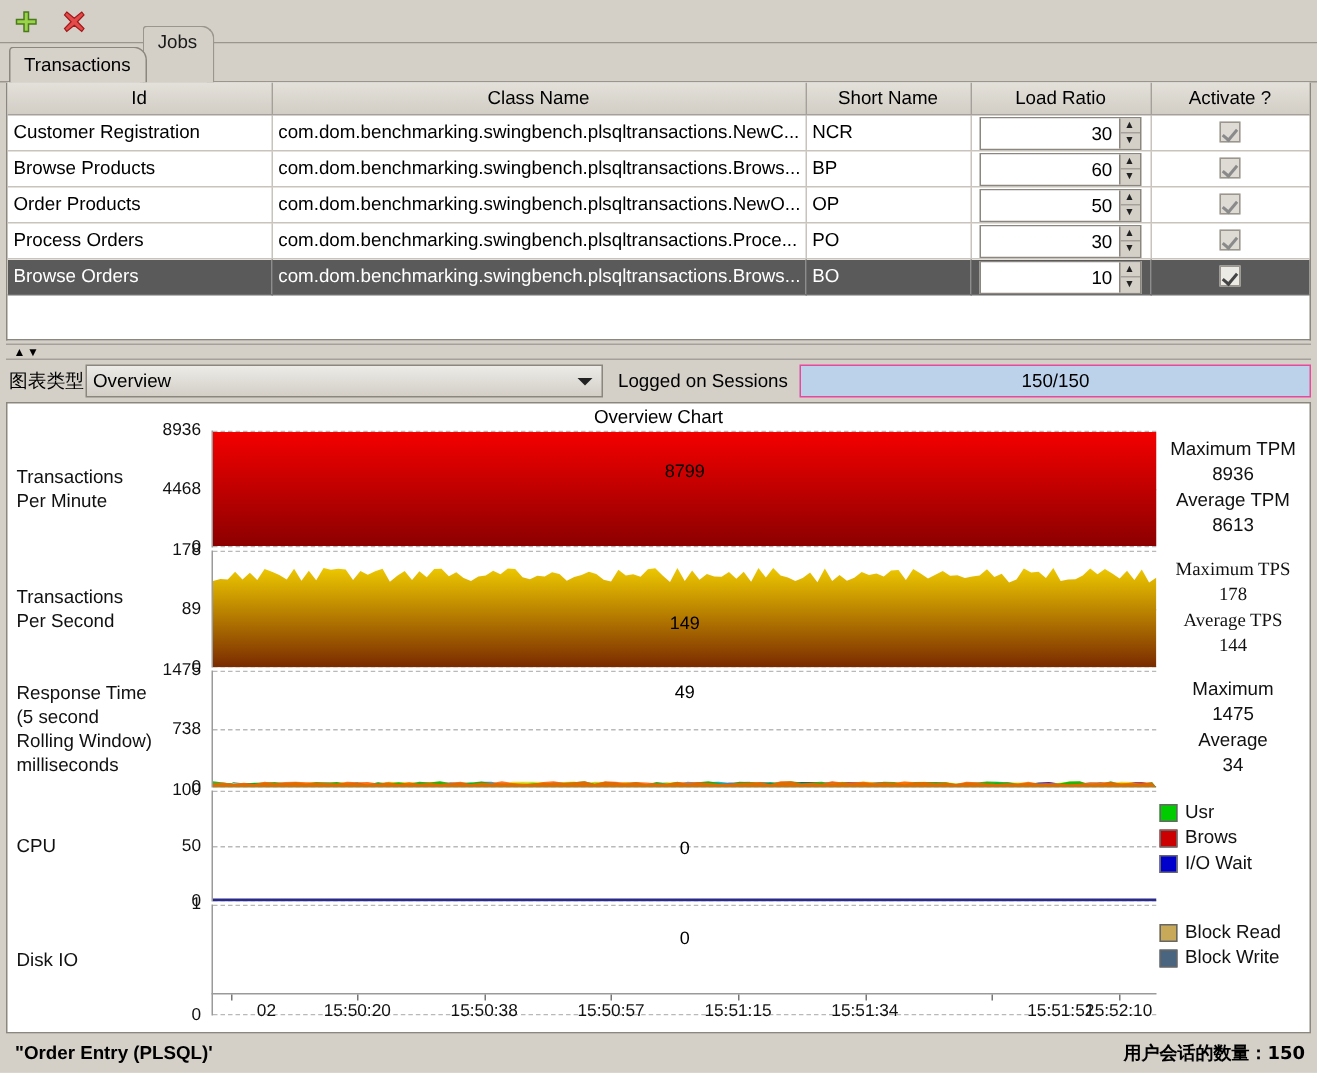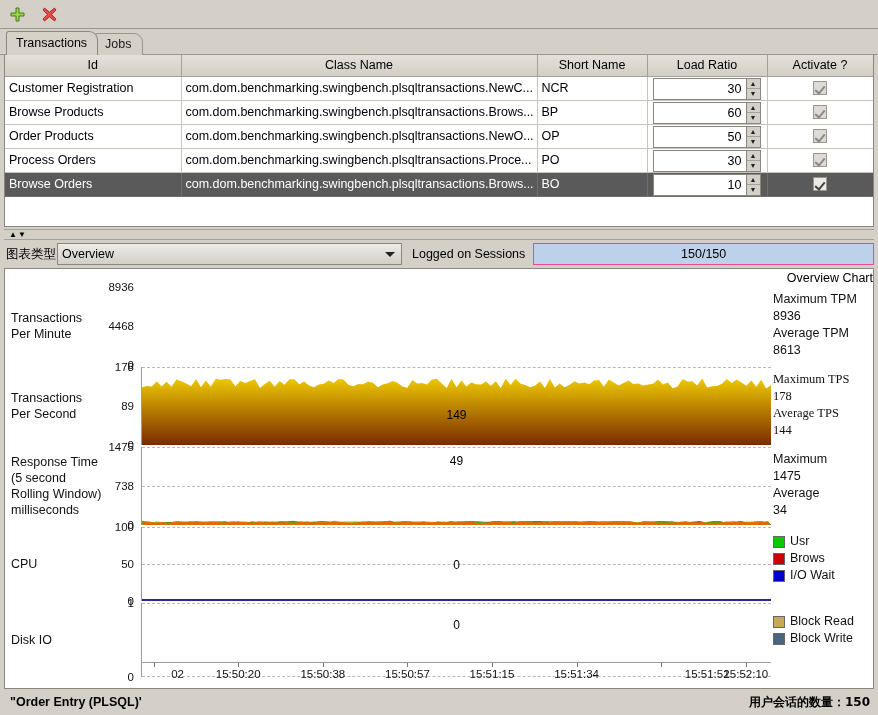--- a/index.html
+++ b/index.html
@@ -49,21 +49,21 @@
   }
   .tabstrip::after {
     content: "";
     position: absolute;
     left: 0; right: 0; bottom: 0;
     height: 1px;
     background: #9a968e;
   }
   .tab {
     position: relative;
-    height: 22px;
+    height: 38px;
     line-height: 21px;
     padding: 0 10px 0 9px;
     font-size: 12.5px;
     background: #d4d0c8;
     border: 1px solid #9a968e;
     border-bottom: none;
     border-top-left-radius: 3px;
     border-top-right-radius: 9px;
     margin-right: -3px;
     z-index: 1;
@@ -256,21 +256,21 @@
     flex: 1 1 auto;
     margin: 2px 4px 0 4px;
     background: #fff;
     border: 1px solid #8b877f;
     position: relative;
     overflow: hidden;
   }
   .chart-title {
     position: absolute;
     top: 2px; left: 0; right: 0;
-    text-align: right;
+    text-align: center;
     font-size: 12.5px;
     color: #000;
   }
 
   .panels {
     position: absolute;
     left: 0; top: 18px; right: 0; bottom: 0;
   }
   .panel {
     position: absolute;
@@ -325,21 +325,21 @@
     position: absolute;
     left: -4px;
     width: 4px;
     border-top: 1px solid #777;
   }
 
   .stats {
     position: absolute;
     right: 2px;
     width: 98px;
-    text-align: left;
+    text-align: center;
     font-size: 12.5px;
     line-height: 17px;
     color: #111;
   }
 
   .legend {
     position: absolute;
     right: 2px;
     width: 98px;
     font-size: 12.5px;
@@ -544,20 +544,32 @@
         <div class="panel" style="top: 0px; height: 78px;">
           <div class="panel-label" style="top: 23px;">
             <div>Transactions</div>
             <div>Per Minute</div>
           </div>
           <div class="axis-ticks">
             <span style="top: 0px;">8936</span>
             <span style="top: 39px;">4468</span>
             <span style="top: 78px;">0</span>
           </div>
+          <div class="plot">
+            <div class="gridline" style="top: 0px;"></div>
+            <div class="tickmark" style="top: 0px; width: 4px;"></div>
+            <div class="gridline" style="top: 39px;"></div>
+            <div class="tickmark" style="top: 39px; width: 4px;"></div>
+            <div class="gridline" style="top: 77px;"></div>
+            <div class="tickmark" style="top: 77px; width: 4px;"></div>
+            <div style="position: absolute; inset: 0px;">
+              <div style="position:absolute;left:0;right:0;top:1px;bottom:1px;background:linear-gradient(#f40000,#8c0000);"></div>
+            </div>
+            <div class="datalabel" style="top: 27.3px;">8799</div>
+          </div>
           <div class="stats" style="top: 4px;">
             <div>Maximum TPM</div>
             <div>8936</div>
             <div>Average TPM</div>
             <div>8613</div>
           </div>
         </div>
         <div class="panel" style="top: 80px; height: 78px;">
           <div class="panel-label" style="top: 23px;">
             <div>Transactions</div>

